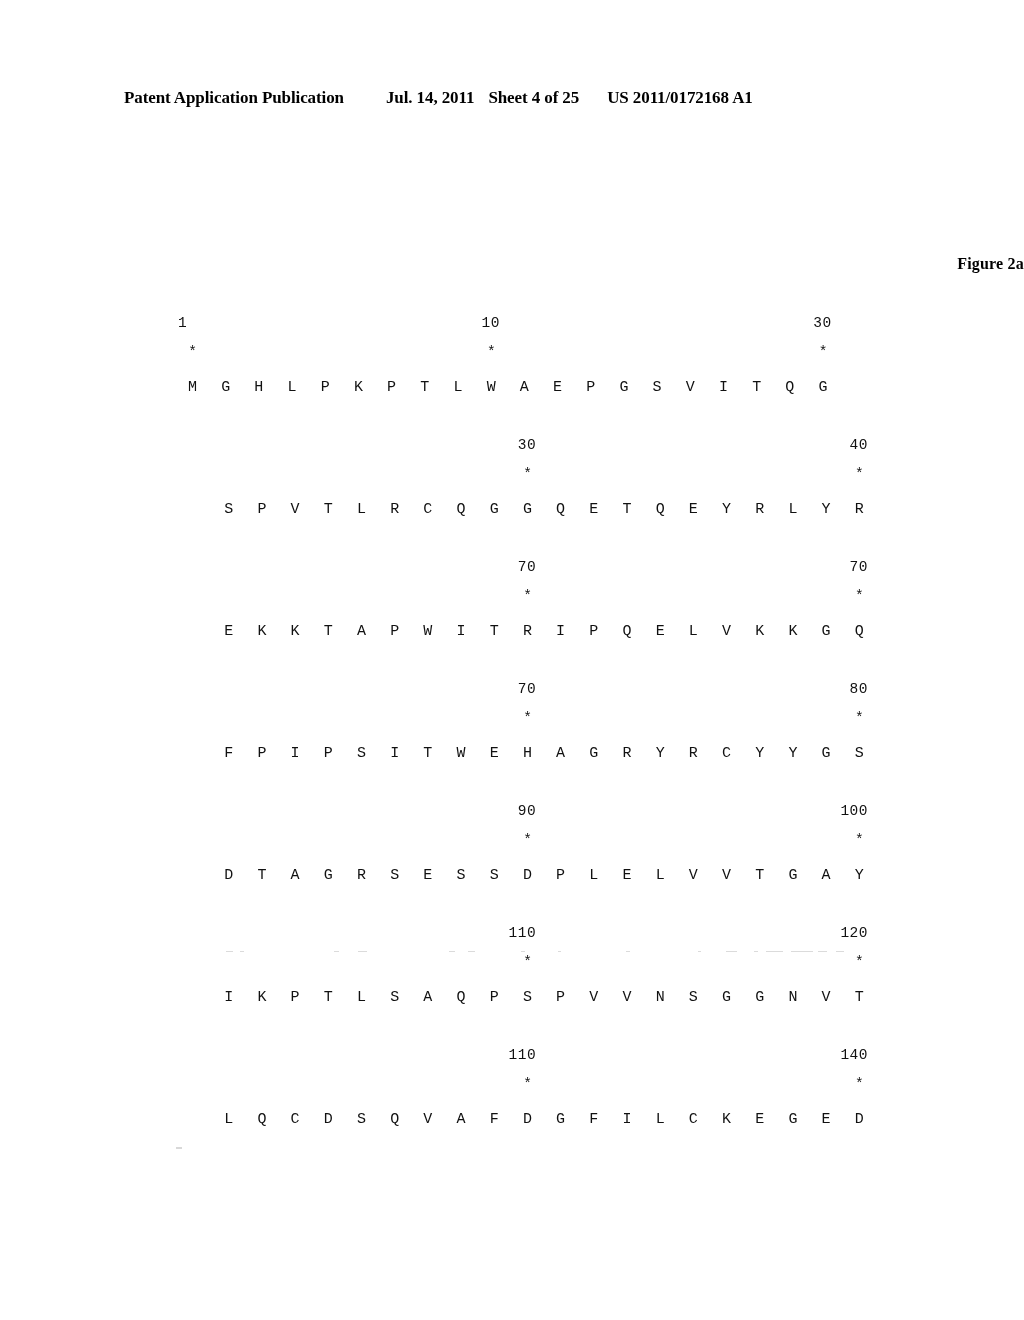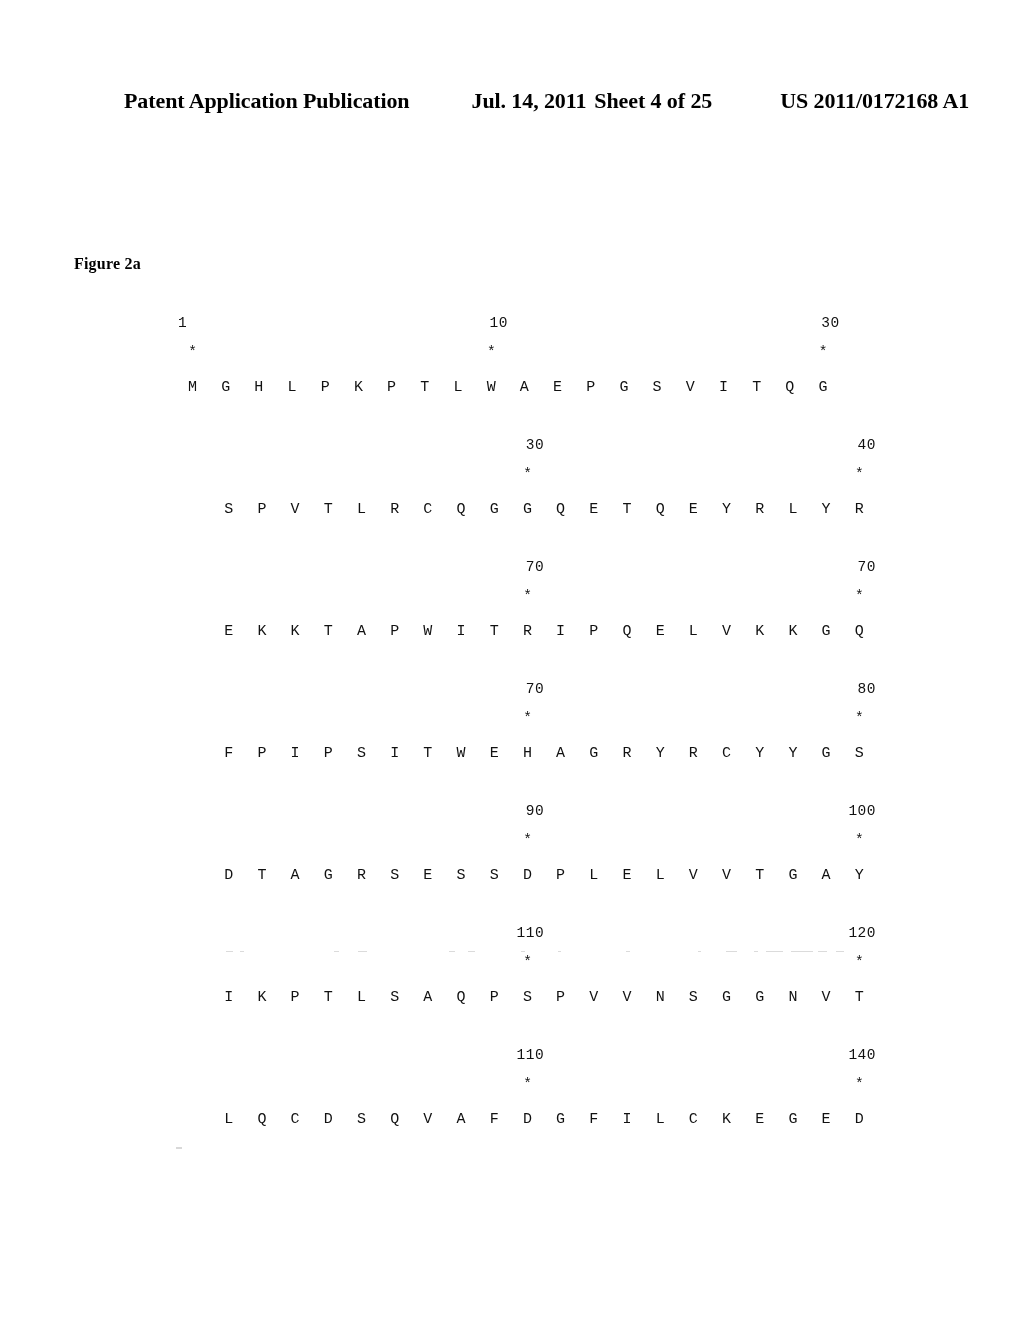--- a/index.html
+++ b/index.html
@@ -19,36 +19,36 @@
   
   .page-header {
     position: absolute;
     top: 88px;
     left: 124px;
     width: 776px;
     display: flex;
     align-items: baseline;
     font-family: "Liberation Serif", "DejaVu Serif", serif;
     font-weight: bold;
-    font-size: 22px;
+    font-size: 17px;
     letter-spacing: -0.1px;
     white-space: nowrap;
   }
   .hdr-pub   { flex: 0 0 auto; }
-  .hdr-date  { flex: 0 0 auto; margin-left: 62px; }
-  .hdr-sheet { flex: 0 0 auto; margin-left: 8px; }
-  .hdr-num   { flex: 0 0 auto; margin-left: 68px; }
+  .hdr-date  { flex: 0 0 auto; margin-left: 42px; }
+  .hdr-sheet { flex: 0 0 auto; margin-left: 14px; }
+  .hdr-num   { flex: 0 0 auto; margin-left: 28px; }
 
   
   .figure-title {
     position: absolute;
     top: 255px;
     left: 0;
     width: 1024px;
-    text-align: left;
+    text-align: right;
     font-family: "Liberation Serif", "DejaVu Serif", serif;
     font-weight: bold;
     font-size: 16px;
     letter-spacing: 0.2px;
     padding-left: 74px;
     box-sizing: border-box;
   }
 
   
   .sequence-area {
@@ -77,21 +77,21 @@
   .row-numbers {
     height: 29px;
     font-size: 14.5px;
     letter-spacing: 0.5px;
   }
   .row-numbers .cell {
     font-family: "Liberation Mono", "DejaVu Sans Mono", monospace;
   }
   .row-numbers .num {
     position: absolute;
-    right: 0;
+    right: 8px;
     top: 0;
     white-space: nowrap;
   }
   .row-stars {
     height: 35px;
     font-size: 14.5px;
   }
   .row-letters {
     height: 58px;
     font-size: 15px;

